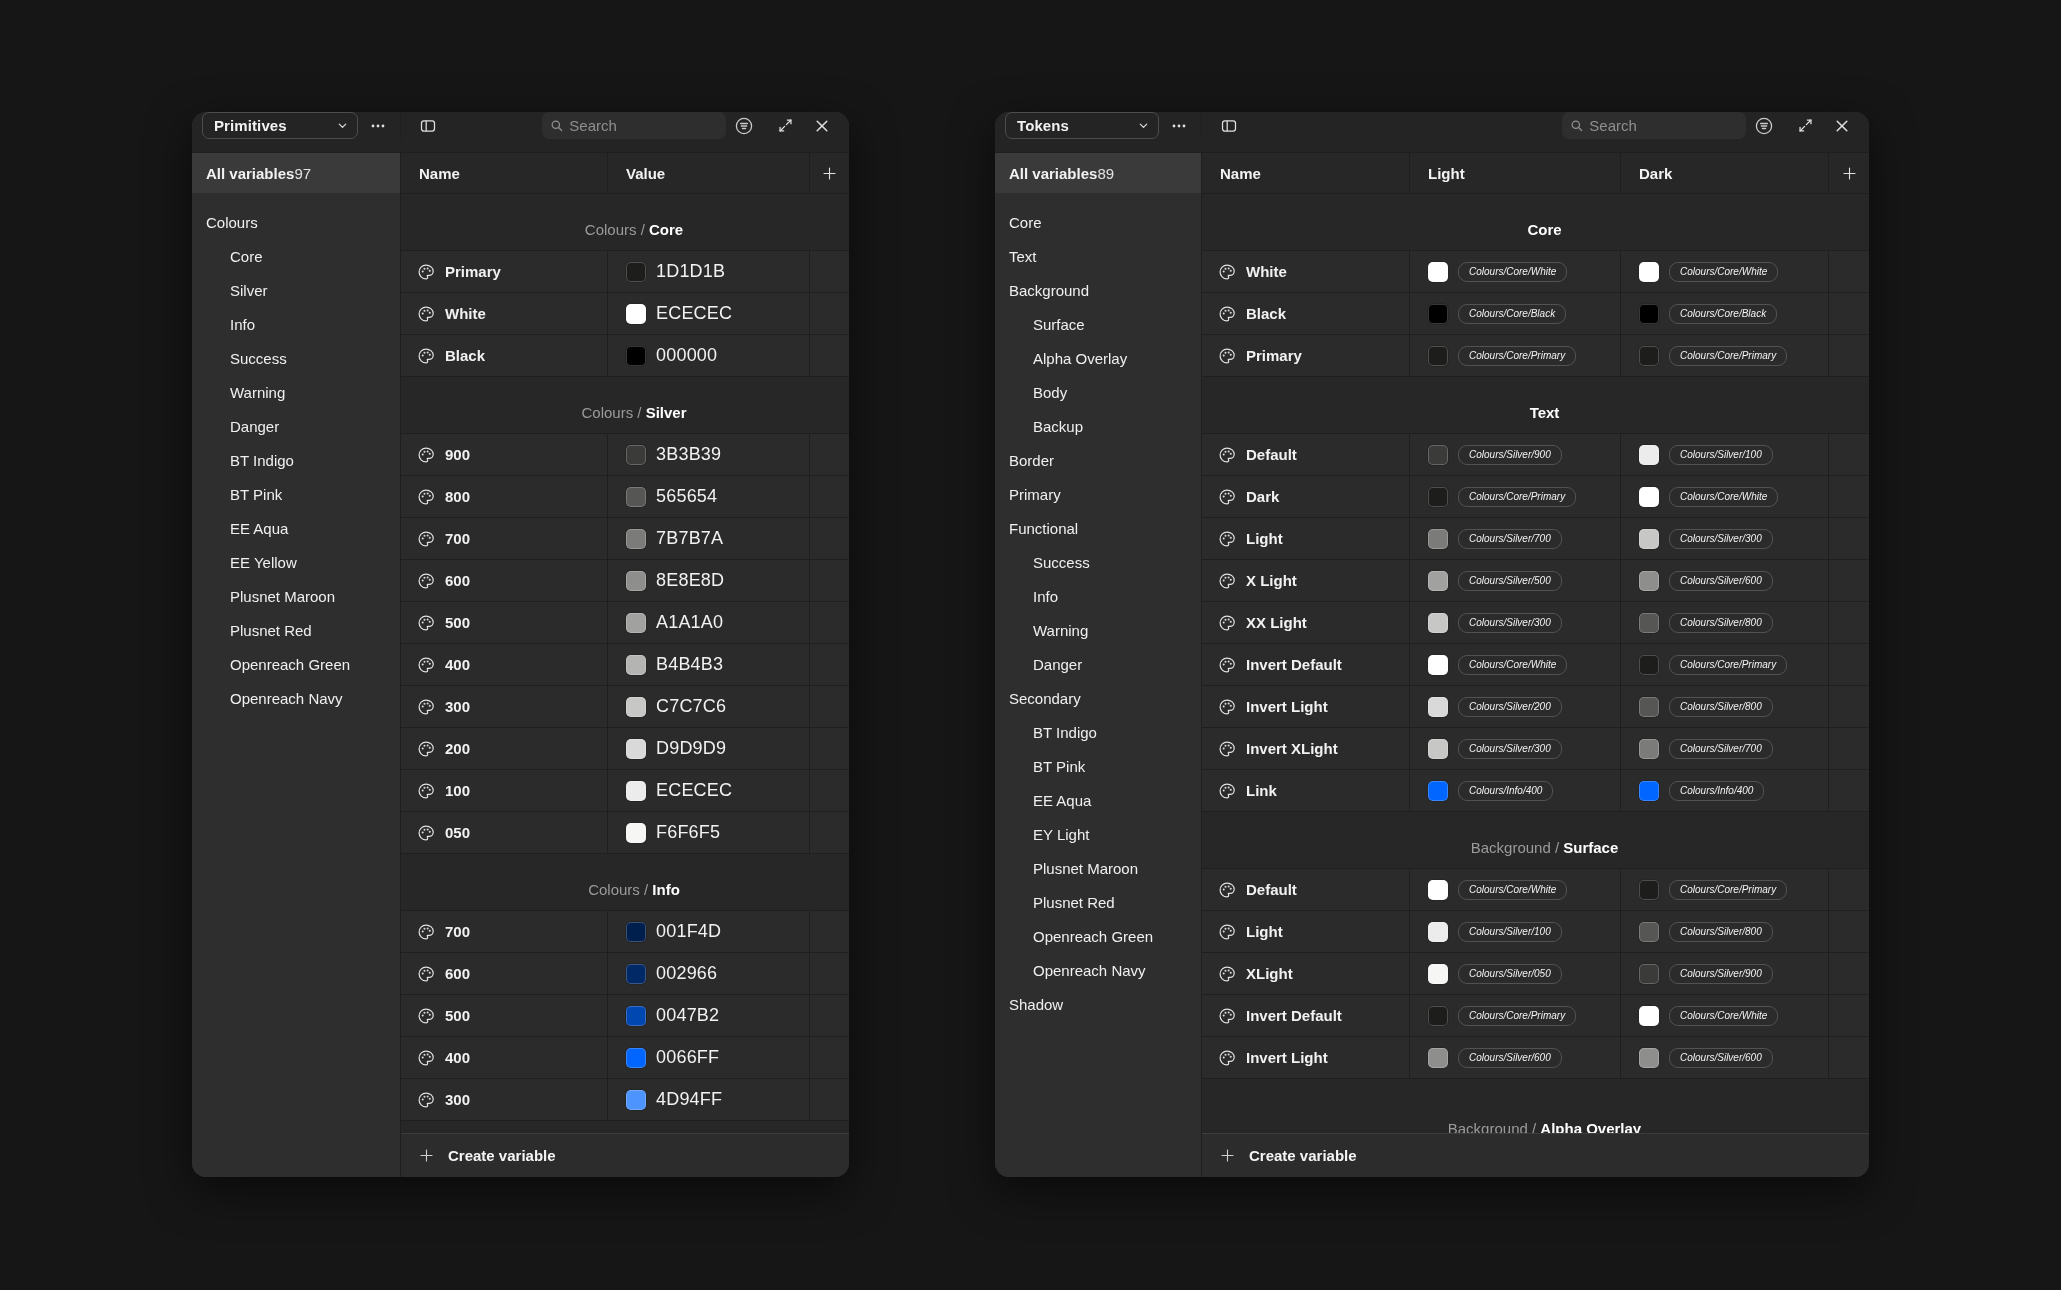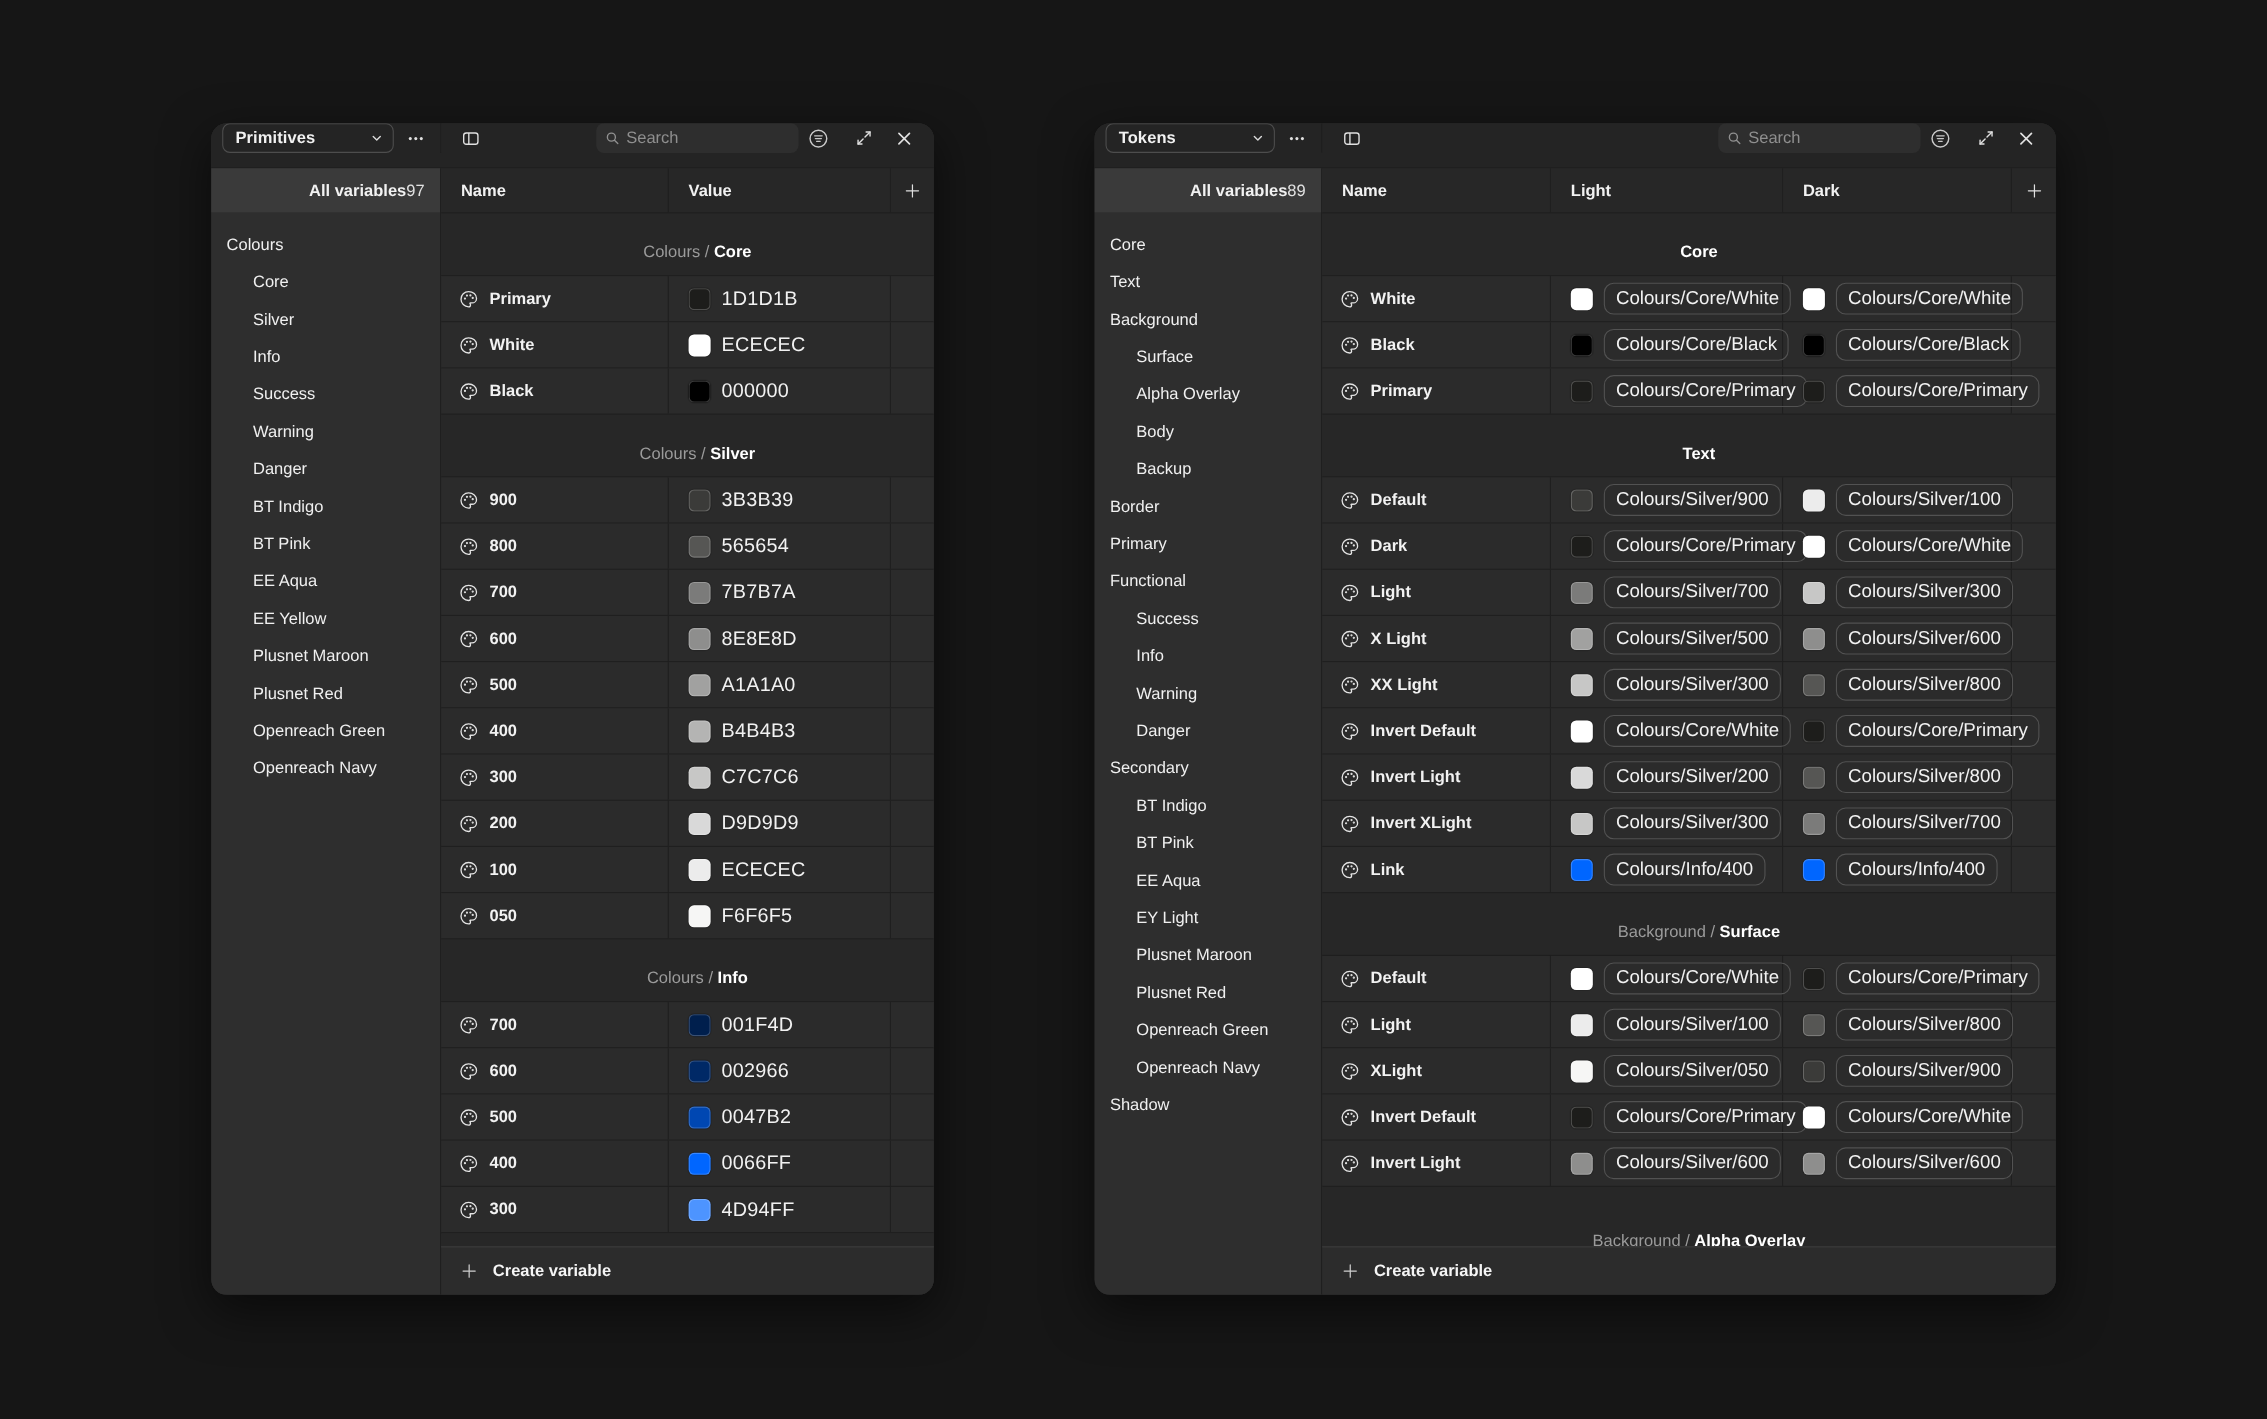--- a/index.html
+++ b/index.html
@@ -31,21 +31,21 @@
   .searchbox input::placeholder{color:#8f8f8f;}
   .filter-btn{margin-left:5px;}
   .expand-btn{margin-left:15px;}
   .close-btn{margin-left:11px;}
 
   
   .panel-body{flex:1;display:flex;min-height:0;}
   .sidebar{background:#2e2e2e;border-right:1px solid #1f1f1f;display:flex;flex-direction:column;box-sizing:border-box;flex:0 0 auto;}
   #panel-0 .sidebar{width:209px;}
   #panel-1 .sidebar{width:207px;}
-  .all-vars{flex:0 0 40px;height:40px;background:#3a3a3a;display:flex;align-items:center;justify-content:flex-end;padding:0 14px;}
+  .all-vars{flex:0 0 40px;height:40px;background:#3a3a3a;display:flex;align-items:center;justify-content:flex-start;padding:0 14px;}
   .all-vars .lbl{font-size:15px;font-weight:700;}
   .all-vars .cnt{font-size:15px;color:#e2e2e2;}
   .side-list{padding-top:12px;overflow:hidden;}
   .side-item{height:34px;display:flex;align-items:center;padding-left:14px;font-size:15px;color:#f0f0f0;white-space:nowrap;cursor:default;}
   .side-item.indent{padding-left:38px;}
 
   
   .tablewrap{flex:1;display:flex;flex-direction:column;min-width:0;background:#272727;position:relative;}
   .thead{flex:0 0 40px;height:40px;display:flex;border-bottom:1px solid #1f1f1f;}
   .th{display:flex;align-items:center;padding-left:18px;font-size:15px;font-weight:700;box-sizing:border-box;border-right:1px solid #1f1f1f;}
@@ -57,21 +57,21 @@
   .section-heading.clipped{padding-top:41px;border-bottom:none;}
   .crumb{color:#9b9b9b;}
   .leaf{font-weight:700;color:#ffffff;}
   .trow{display:flex;height:42px;box-sizing:border-box;background:#2b2b2b;border-bottom:1px solid #1f1f1f;}
   .cell{display:flex;align-items:center;box-sizing:border-box;border-right:1px solid #1f1f1f;flex:0 0 auto;}
   .name-cell{padding-left:16px;gap:10px;}
   .vname{font-size:15px;font-weight:700;white-space:nowrap;}
   .value-cell{padding-left:18px;gap:10px;}
   .swatch{width:20px;height:20px;border-radius:5px;flex:0 0 20px;box-shadow:inset 0 0 0 1px rgba(255,255,255,.22), 0 0 0 1px rgba(0,0,0,.12);}
   .hex{font-size:18px;font-weight:400;letter-spacing:.2px;}
-  .chip{border:1px solid #525252;border-radius:9px;padding:3px 10px 4px;font-size:17px;color:#f2f2f2;white-space:nowrap;}
+  .chip{border:1px solid #525252;border-radius:9px;padding:3px 10px 4px;font-size:10px;color:#f2f2f2;white-space:nowrap;font-style:italic;}
   .empty-cell{flex:1 1 auto;border-right:none;}
   .tfoot{position:absolute;left:0;right:0;bottom:0;height:44px;background:#2c2c2c;border-top:1px solid #3d3d3d;display:flex;align-items:center;gap:13px;padding-left:17px;box-sizing:border-box;cursor:default;}
   .tfoot-label{font-size:15px;font-weight:600;color:#f5f5f5;}
   svg{display:block;}
 </style>
 </head>
 <body>
 
 <div class="panel p0" id="panel-0">
   <div class="topbar">

